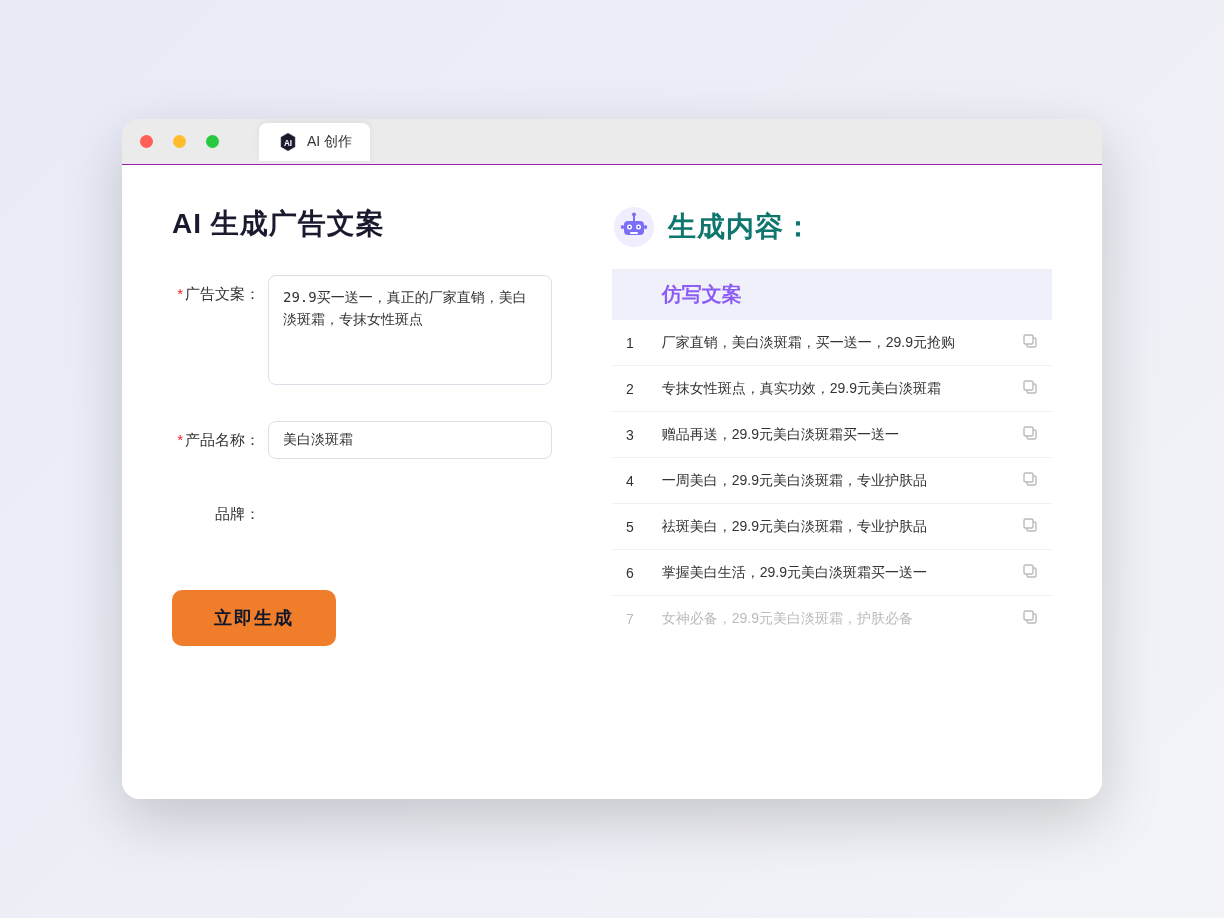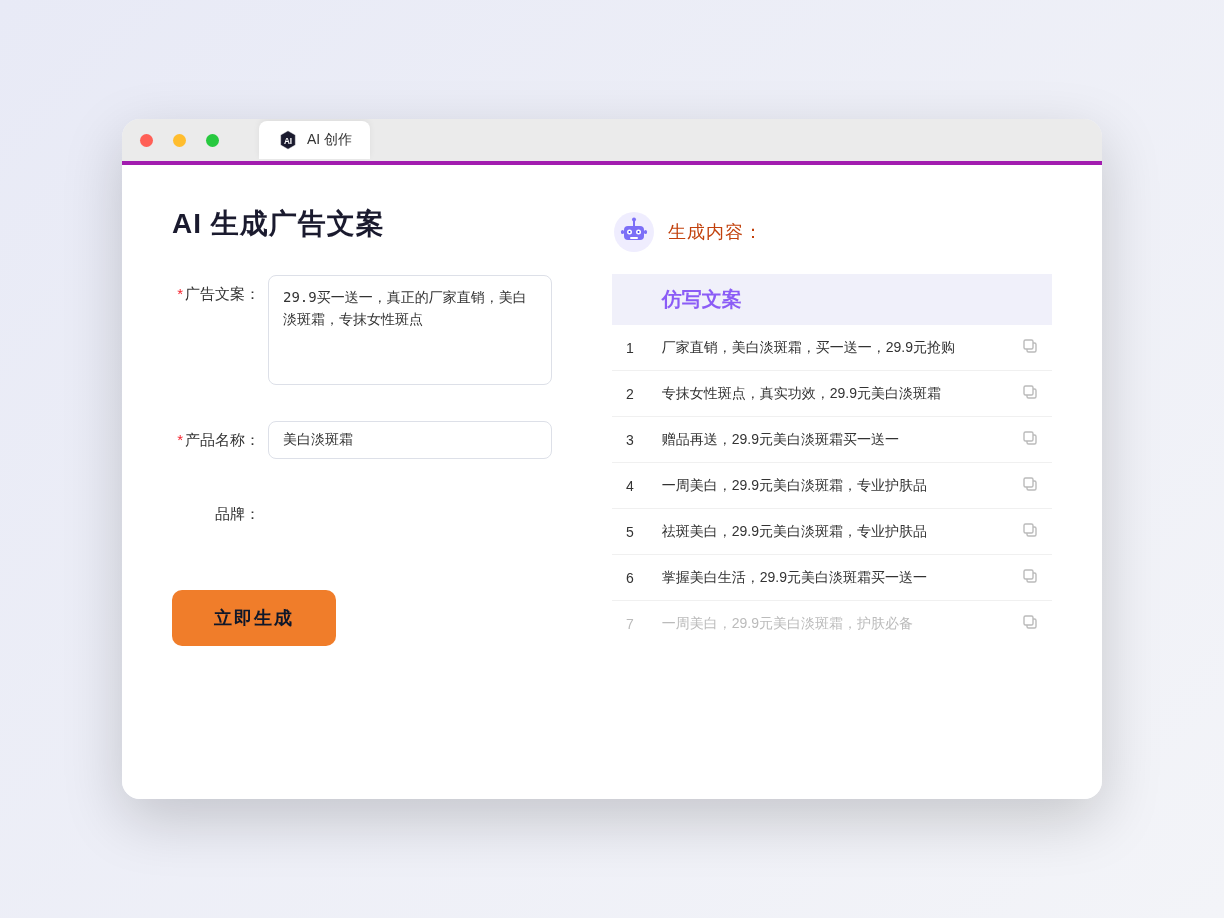--- a/index.html
+++ b/index.html
@@ -21,21 +21,21 @@
       overflow: hidden;
     }
 
     .browser-titlebar {
       background: #ebebeb;
       height: 46px;
       display: flex;
       align-items: center;
       padding: 0 18px;
       gap: 20px;
-      border-bottom: 4px solid #a21caf;
+      border-bottom: 1px solid #a21caf;
     }
 
     .traffic-light {
       width: 13px;
       height: 13px;
       border-radius: 50%;
     }
     .tl-red { background: #ff5f56; }
     .tl-yellow { background: #ffbd2e; }
     .tl-green { background: #27c93f; }
@@ -60,21 +60,20 @@
 
     .browser-content {
       background: #fff;
       padding: 40px 50px;
       min-height: 634px;
     }
 
     .main-layout {
       display: flex;
       gap: 60px;
-      align-items: flex-end;
     }
 
     
     .left-panel {
       flex: 0 0 380px;
     }
 
     .page-title {
       font-size: 28px;
       font-weight: 700;
@@ -145,23 +144,23 @@
       gap: 12px;
       margin-bottom: 20px;
     }
 
     .robot-icon-wrap {
       width: 44px;
       height: 44px;
     }
 
     .right-title {
-      font-size: 18px;
-      font-weight: 400;
-      color: #c2410c;
+      font-size: 28px;
+      font-weight: 700;
+      color: #0f766e;
       letter-spacing: 1px;
     }
 
     .results-table {
       width: 100%;
       border-collapse: collapse;
     }
 
     .results-table thead th {
       background: #f0f0fa;
@@ -330,21 +329,21 @@
               <tr>
                 <td class="row-num">6</td>
                 <td>掌握美白生活，29.9元美白淡斑霜买一送一</td>
                 <td class="copy-icon"><svg width="16" height="16" viewBox="0 0 16 16" fill="none">
                     <rect x="5" y="5" width="9" height="9" rx="1.5" stroke="#bbb" stroke-width="1.4"></rect>
                     <rect x="2" y="2" width="9" height="9" rx="1.5" stroke="#bbb" stroke-width="1.4" fill="white"></rect>
                   </svg></td>
               </tr>
               <tr class="row-muted">
                 <td class="row-num">7</td>
-                <td>一周美白，29.9元美白淡斑霜，护肤必备</td>
+                <td>女神必备，29.9元美白淡斑霜，护肤必备</td>
                 <td class="copy-icon"><svg width="16" height="16" viewBox="0 0 16 16" fill="none">
                     <rect x="5" y="5" width="9" height="9" rx="1.5" stroke="#bbb" stroke-width="1.4"></rect>
                     <rect x="2" y="2" width="9" height="9" rx="1.5" stroke="#bbb" stroke-width="1.4" fill="white"></rect>
                   </svg></td>
               </tr>
             </tbody>
         </table>
       </div>
 
     </div>

